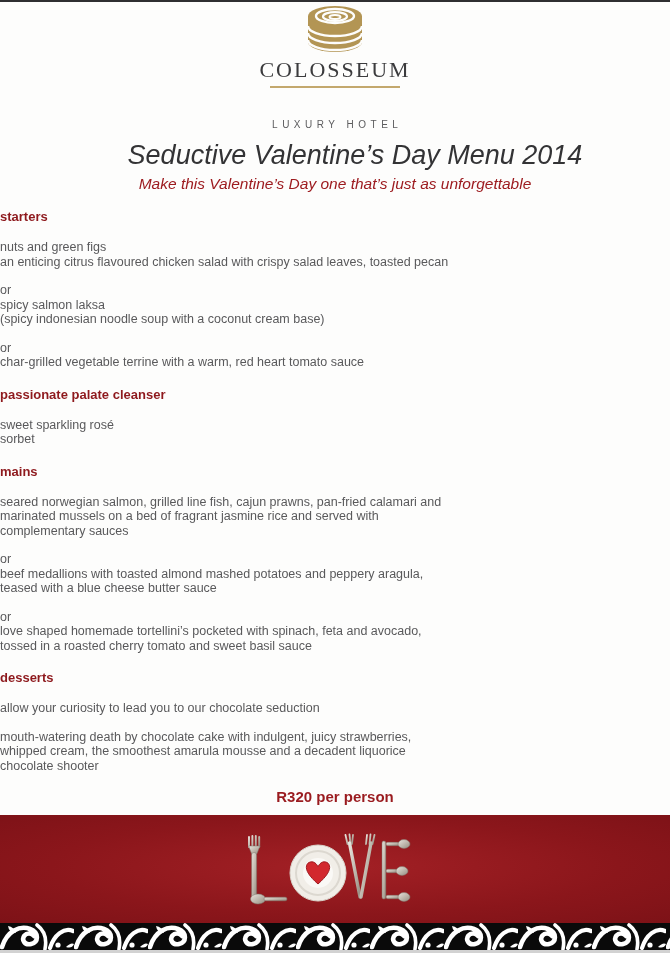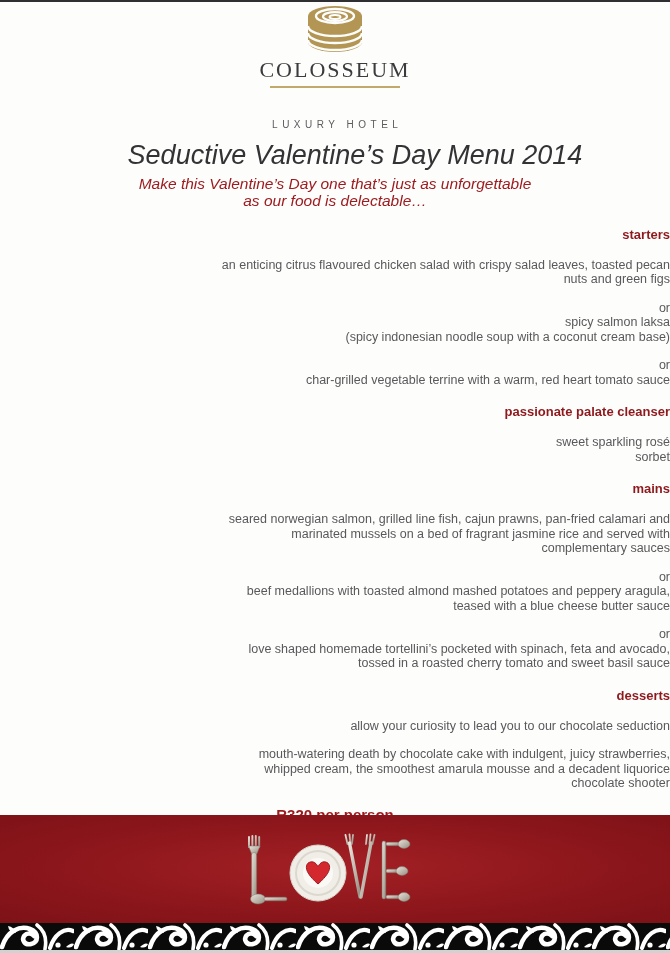--- a/index.html
+++ b/index.html
@@ -24,21 +24,21 @@
   .title{
     font-style:italic;font-weight:normal;font-size:27px;line-height:32px;
     color:#333335;text-align:center;margin:9px 0 4px;padding-left:40px;
   }
   .subtitle{
     font-style:italic;font-size:15.5px;line-height:17.5px;
     color:#9d1c20;text-align:center;
   }
 
   
-  .menu{margin-top:6px;text-align:right;color:#59595b;font-size:12.5px;line-height:14.5px;}
+  .menu{margin-top:6px;text-align:left;color:#59595b;font-size:12.5px;line-height:14.5px;}
   .sec{font-size:13px;line-height:15px;font-weight:bold;color:#8e191d;margin:17px 0 16px;}
   .blk{margin:0 0 14px;}
   .ln{display:block;white-space:nowrap;}
   .price{
     text-align:center;color:#9a1b1f;font-weight:bold;font-size:15px;line-height:19px;
     margin-top:1px;
   }
 
   
   .band{
@@ -68,30 +68,29 @@
       <ellipse cx="46" cy="17" rx="5.5" ry="2" fill="none" stroke="#fdfdfc" stroke-width="2"></ellipse>
     </svg>
     <div class="brand-name">COLOSSEUM</div>
     <div class="brand-rule"></div>
     <div class="brand-tag">LUXURY HOTEL</div>
   </header>
 
   <h1 class="title">Seductive Valentine’s Day Menu 2014</h1>
   <div class="subtitle">
     <div>Make this Valentine’s Day one that’s just as unforgettable</div>
-    <div>as our food is delectable…</div>
   </div>
 
   <main class="menu">
 
     <section>
       <h2 class="sec">starters</h2>
       <p class="blk">
+        <span class="ln">nuts and green figs</span>
         <span class="ln">an enticing citrus flavoured chicken salad with crispy salad leaves, toasted pecan</span>
-        <span class="ln">nuts and green figs</span>
       </p>
       <p class="blk">
         <span class="ln">or</span>
         <span class="ln">spicy salmon laksa</span>
         <span class="ln">(spicy indonesian noodle soup with a coconut cream base)</span>
       </p>
       <p class="blk">
         <span class="ln">or</span>
         <span class="ln">char-grilled vegetable terrine with a warm, red heart tomato sauce</span>
       </p>

